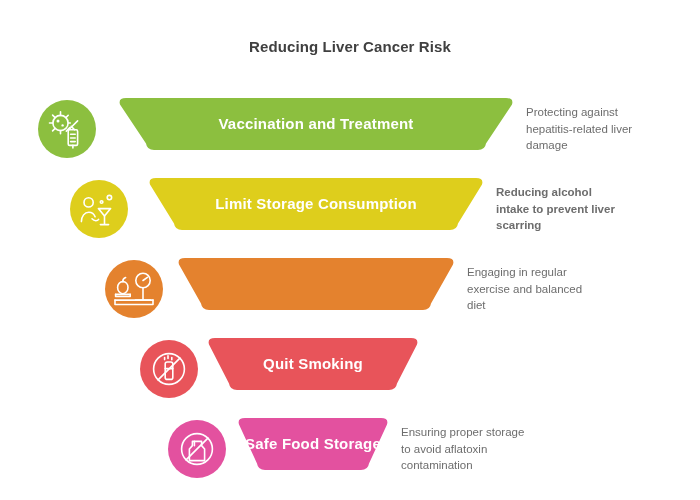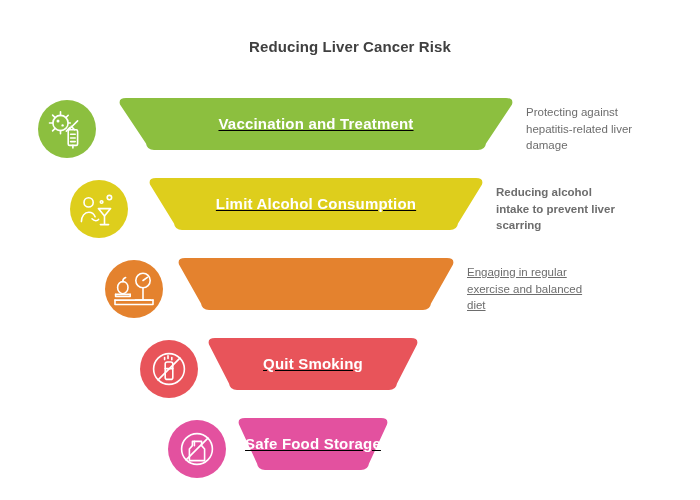--- a/index.html
+++ b/index.html
@@ -50,21 +50,20 @@
   }
   .band {
     position: absolute;
     top: 6px;
     height: 52px;
     box-sizing: border-box;
     display: flex;
     align-items: center;
     justify-content: center;
     text-align: center;
-    text-decoration: underline;
   }
   .band-label {
     color: #ffffff;
     font-weight: bold;
     font-size: 15px;
     line-height: 1.2;
     padding: 0 6px;
     letter-spacing: 0.2px;
     position: relative;
     z-index: 2;
@@ -127,21 +126,21 @@
       <path d="M30.4 44.6h8.2"></path>
       <circle cx="39.4" cy="17.6" r="2.2"></circle>
       <circle cx="31.6" cy="22" r="1.3"></circle>
     </g>
         </svg>
       </div>
       <div class="band" style="left: 148px; width: 336px;">
         <svg class="band-shape" viewBox="0 0 336 64" preserveAspectRatio="none">
           <path d="M8,0 L328,0 Q336,0 334,8 L310,56 Q309,64 302,64 L34,64 Q27,64 26,56 L2,8 Q0,0 8,0 Z" fill="#DECE1C"></path>
         </svg>
-        <div class="band-label">Limit Alcohol Consumption</div>
+        <div class="band-label">Limit Storage Consumption</div>
       </div>
       <div class="desc" style="left: 496px; top: 12px; width: 128px; font-weight: bold;">Reducing alcohol intake to prevent liver scarring</div>
     </div>
     <div class="stage">
       <div class="icon-badge" style="left: 105px; background: rgb(228, 130, 46);">
         <svg viewBox="0 0 58 58">
     <g fill="none" stroke="#fff" stroke-width="1.6" stroke-linecap="round" stroke-linejoin="round">
       <circle cx="38" cy="20.5" r="7.2"></circle>
       <path d="M38 20.5l4.4-3.2"></path>
       <path d="M38 27.7v12.4"></path>
@@ -153,21 +152,21 @@
       <path d="M10 40.1h38"></path>
       <path d="M10 40.1v4.4h38v-4.4"></path>
     </g>
         </svg>
       </div>
       <div class="band" style="left: 177px; width: 278px;">
         <svg class="band-shape" viewBox="0 0 278 64" preserveAspectRatio="none">
           <path d="M8,0 L270,0 Q278,0 276,8 L254,56 Q253,64 246,64 L32,64 Q25,64 24,56 L2,8 Q0,0 8,0 Z" fill="#E4822E"></path>
         </svg>
       </div>
-      <div class="desc" style="left: 467px; top: 12px; width: 126px; text-decoration: underline;">Engaging in regular exercise and balanced diet</div>
+      <div class="desc" style="left: 467px; top: 12px; width: 126px;">Engaging in regular exercise and balanced diet</div>
     </div>
     <div class="stage">
       <div class="icon-badge" style="left: 140px; background: rgb(232, 84, 90);">
         <svg viewBox="0 0 58 58">
     <g fill="none" stroke="#fff" stroke-width="1.6" stroke-linecap="round" stroke-linejoin="round">
       <circle cx="29" cy="29" r="15.4"></circle>
       <path d="M18.1 39.9L39.9 18.1"></path>
       <rect x="25.2" y="22" width="7.6" height="17.4" rx="2"></rect>
       <path d="M25.2 28.6h7.6"></path>
       <path d="M28 18.4v-2.6M31.8 19.8v-2.2M24.6 19.6v-2"></path>
@@ -191,14 +190,15 @@
       <path d="M26.4 21.4v4.4"></path>
     </g>
         </svg>
       </div>
       <div class="band" style="left: 237px; width: 152px;">
         <svg class="band-shape" viewBox="0 0 152 64" preserveAspectRatio="none">
           <path d="M8,0 L144,0 Q152,0 150,8 L132,56 Q131,64 124,64 L28,64 Q21,64 20,56 L2,8 Q0,0 8,0 Z" fill="#E3519F"></path>
         </svg>
         <div class="band-label">Safe Food Storage</div>
       </div>
+      <div class="desc" style="left: 401px; top: 12px; width: 136px;">Ensuring proper storage to avoid aflatoxin contamination</div>
     </div>
   </div>
 
 </body></html>

